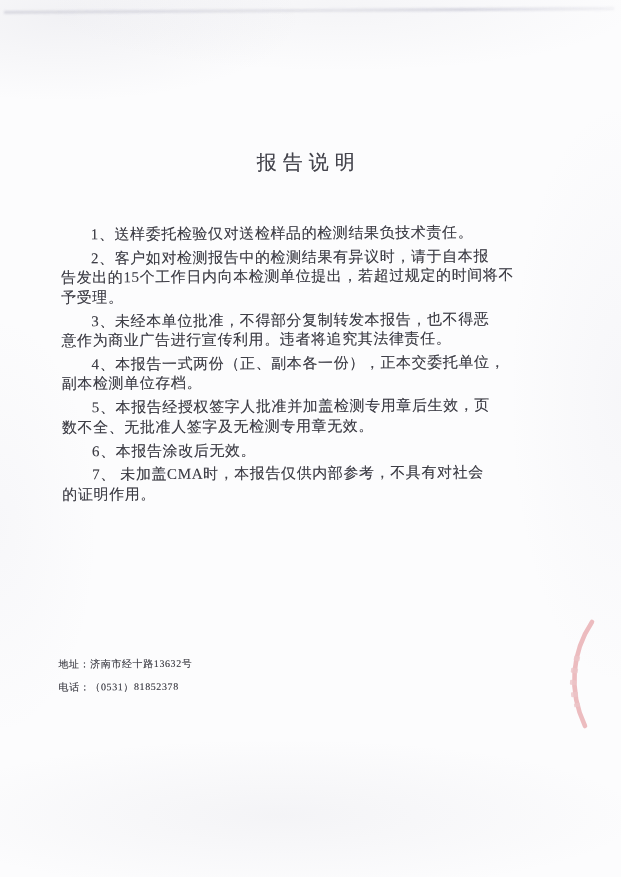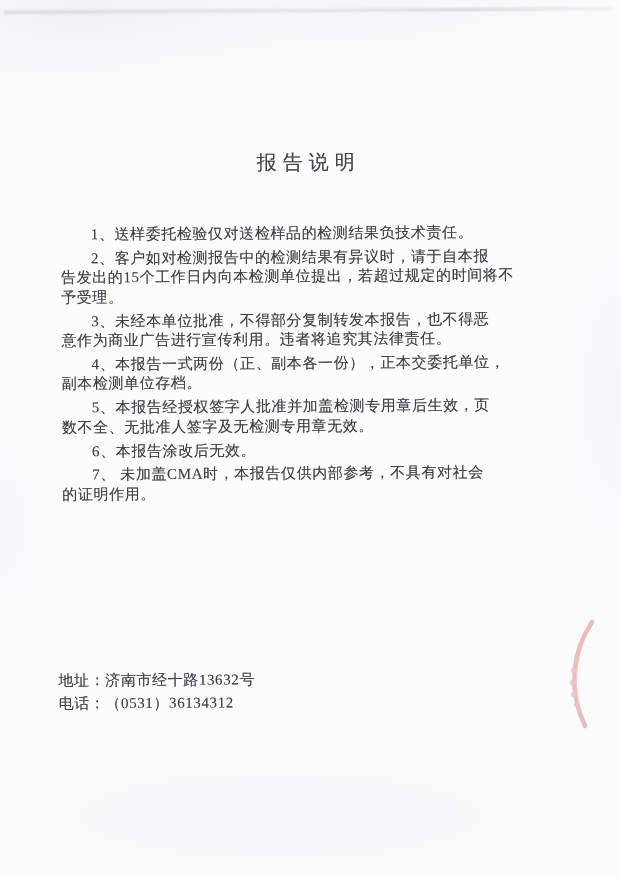--- a/index.html
+++ b/index.html
@@ -72,23 +72,23 @@
     letter-spacing: 0.6px;
   }
   .note {
     margin: 0 0 4.5px 0;
     text-indent: 30px;
     white-space: pre-line;
     text-shadow: 0 0 0.5px rgba(70,70,80,0.5);
   }
   .contact {
     position: absolute;
-    top: 668px;
+    top: 652px;
     left: 57px;
-    font-size: 15px;
+    font-size: 10px;
     line-height: 22.5px;
     letter-spacing: 0.6px;
   }
   .contact-row { white-space: nowrap; text-shadow: 0 0 0.5px rgba(70,70,80,0.5); }
   .seal {
     position: absolute;
     left: 552px;
     top: 616px;
     width: 69px;
     height: 115px;
@@ -120,21 +120,21 @@
       <p class="note">6、本报告涂改后无效。</p>
       <p class="note">7、 未加盖CMA时，本报告仅供内部参考，不具有对社会
 的证明作用。</p>
     </div>
 
     <div class="contact">
       <div class="contact-row">
         <span>地址：</span><span>济南市经十路13632号</span>
       </div>
       <div class="contact-row">
-        <span>电话：</span><span>（0531）36134312</span>
+        <span>电话：</span><span>（0531）81852378</span>
       </div>
     </div>
 
   </div>
 
   <svg class="seal" viewBox="0 0 69 115" xmlns="http://www.w3.org/2000/svg">
     <g opacity="0.55">
       <path d="M 40 6 C 20 36 16 74 33 110" fill="none" stroke="#e0888e" stroke-width="4.6" stroke-linecap="round"></path>
       <g fill="#e0999e" opacity="0.8">
         <rect x="22" y="40" width="6" height="5" rx="1" transform="rotate(12 25 42)"></rect>

